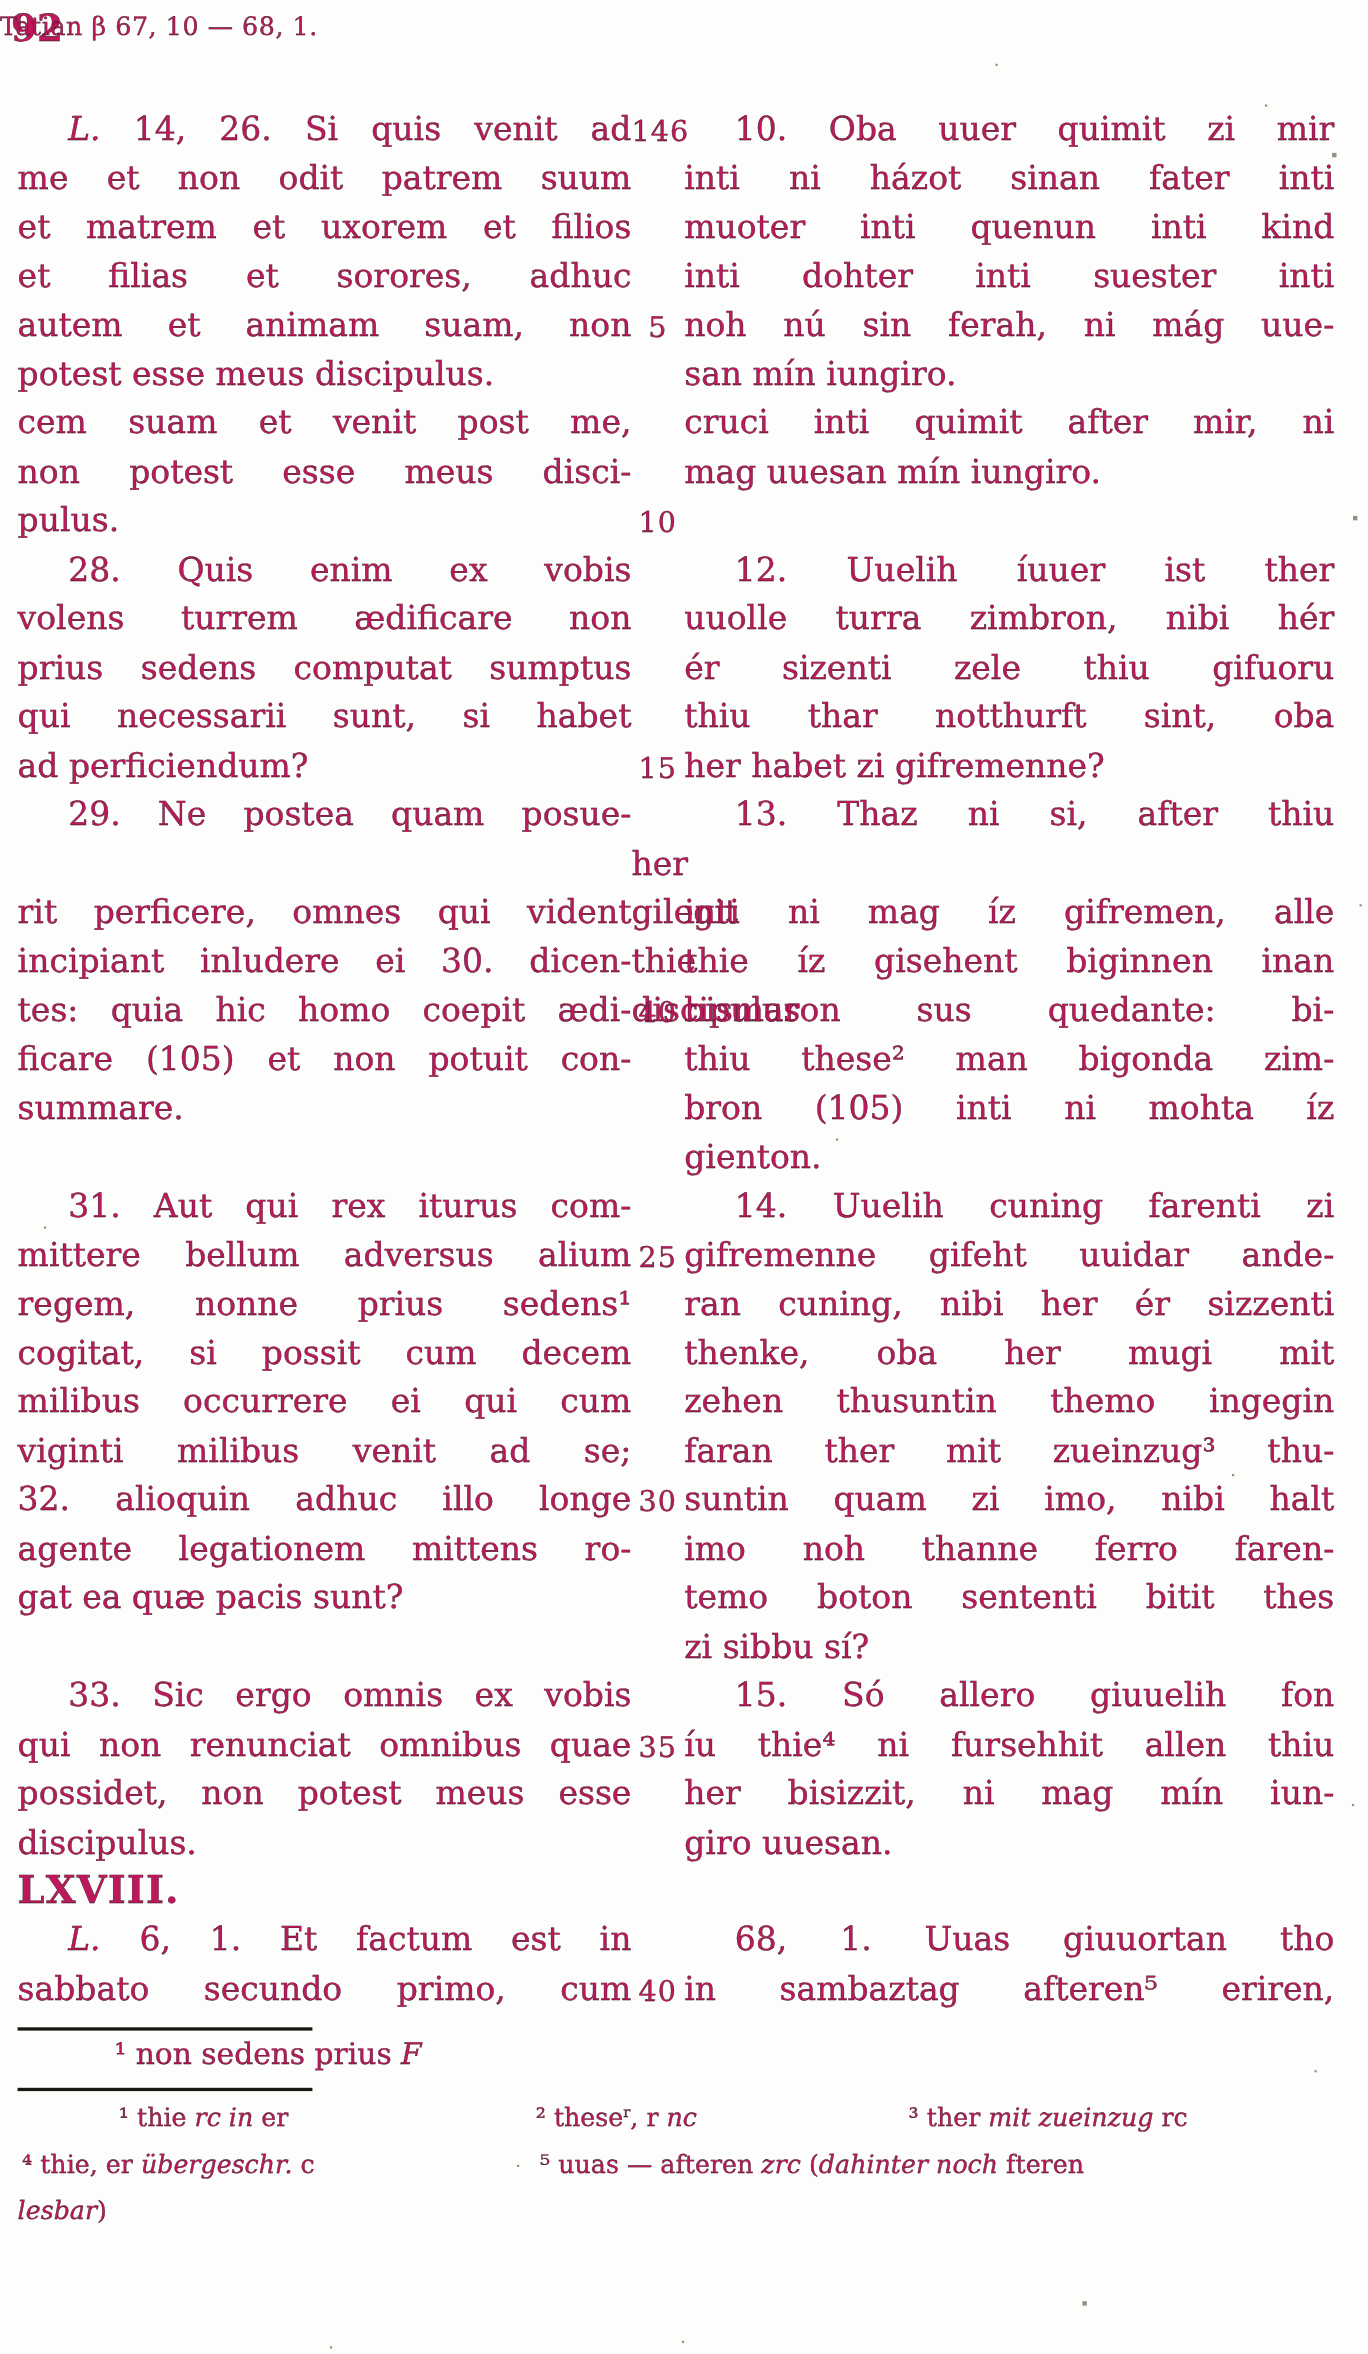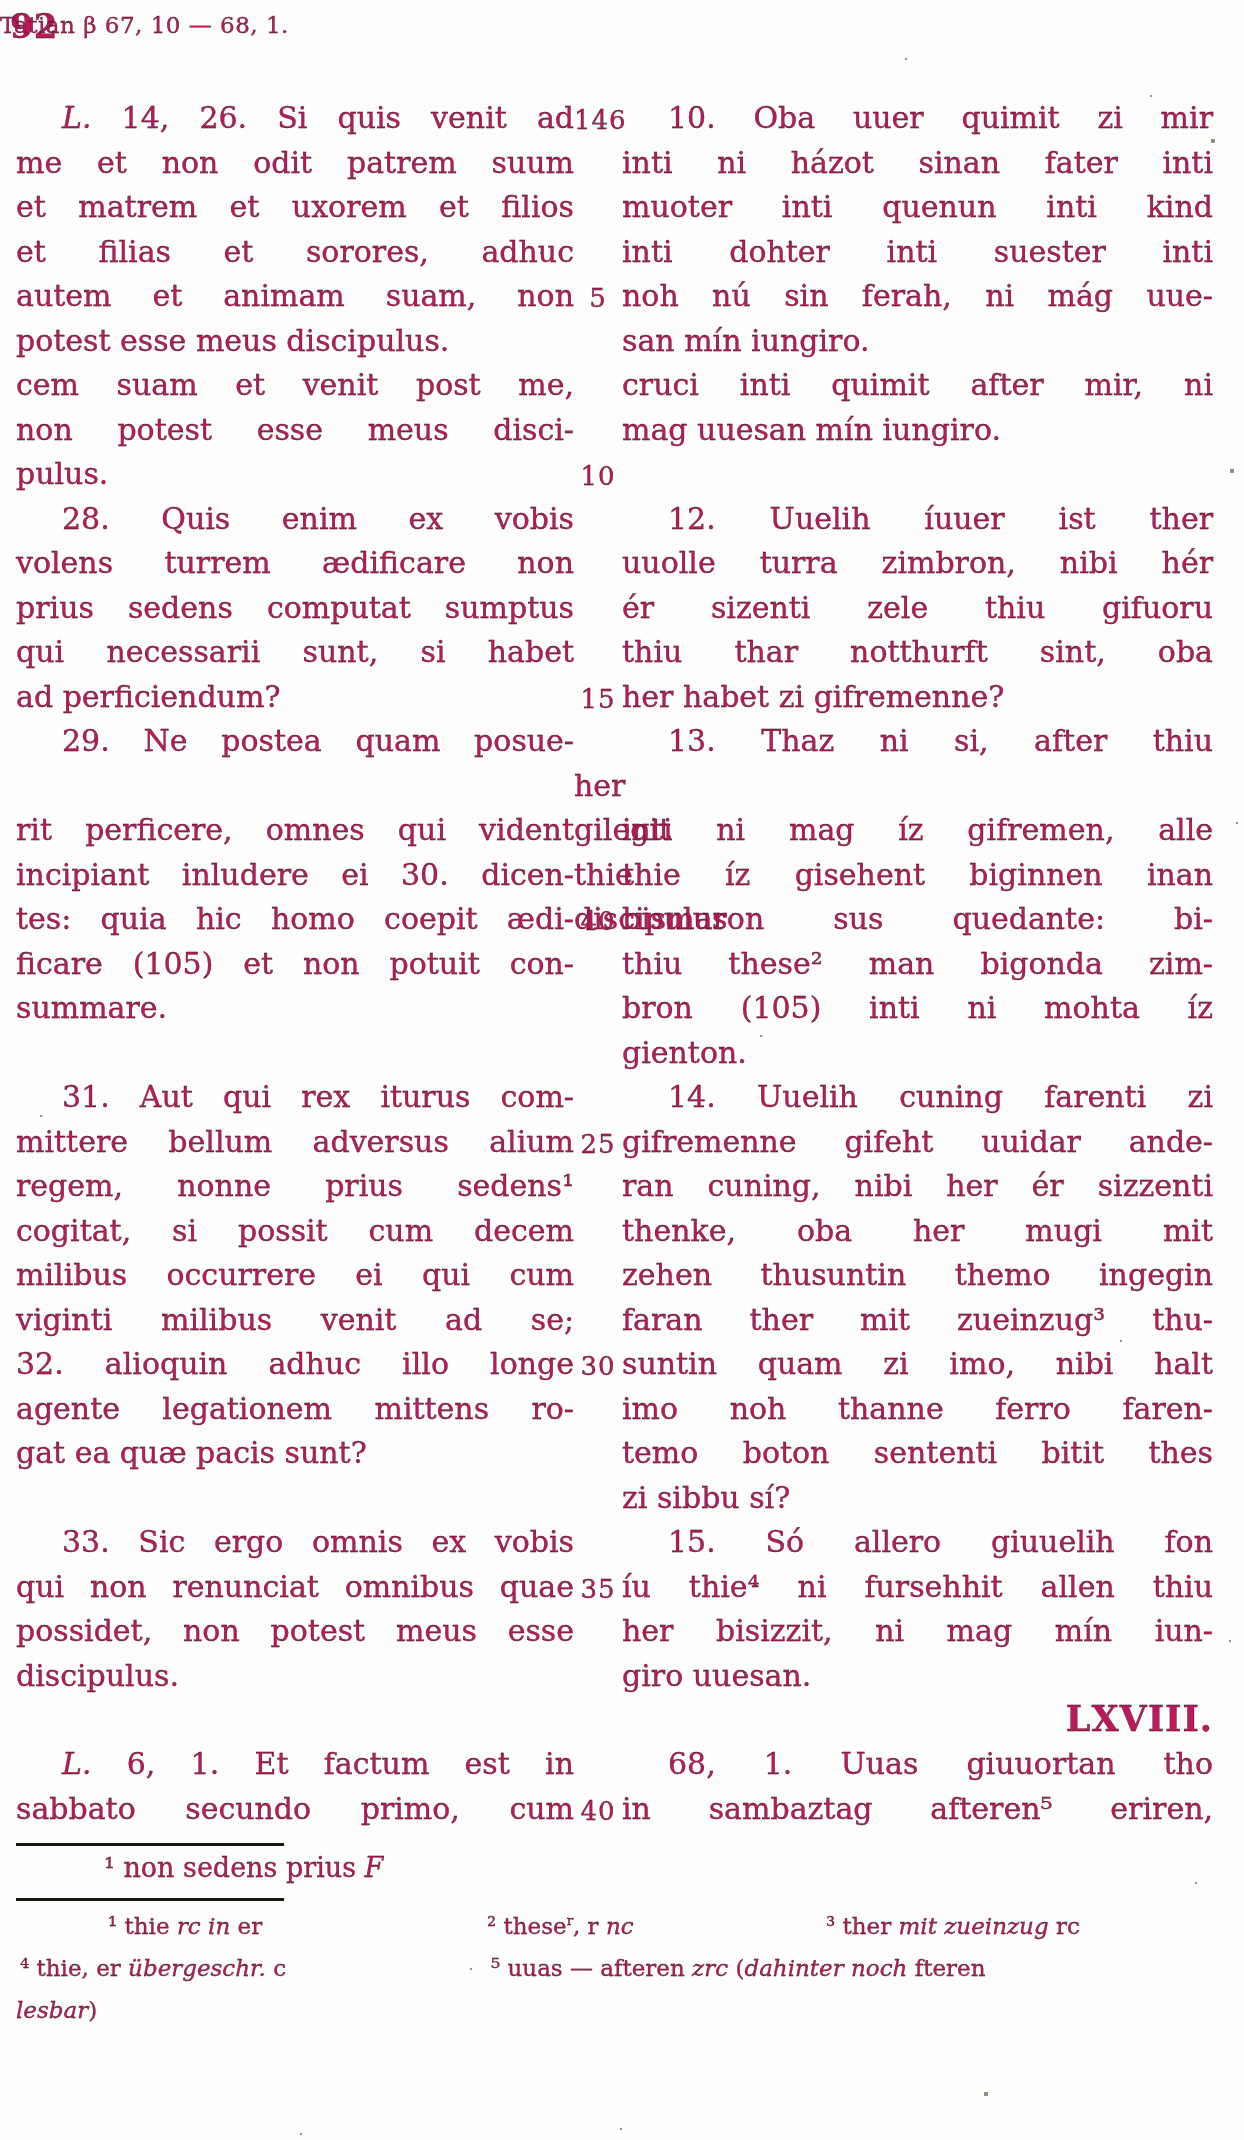--- a/index.html
+++ b/index.html
@@ -30,21 +30,21 @@
     font-size:30px;
   }
   .lc,.rc{white-space:nowrap;}
   .lc.j,.rc.j{white-space:normal;text-align:justify;text-align-last:justify;}
   .lc.i,.rc.i{text-indent:46px;}
   .nc{
     font-size:26px;text-align:center;letter-spacing:1px;
     line-height:48px;
   }
   .heading-row{
-    height:44px;line-height:42px;text-align:right;
+    height:44px;line-height:42px;text-align:left;
     font-size:35px;font-weight:bold;letter-spacing:1px;
   }
   sup{font-size:0.58em;line-height:0;vertical-align:super;letter-spacing:0;}
   em{font-style:italic;}
   .fn-rule{
     width:268px;height:0;border-top:3px solid #171512;
     margin-top:12px;
   }
   .fn-rule.second{margin-top:10px;}
   .fn-latin{

